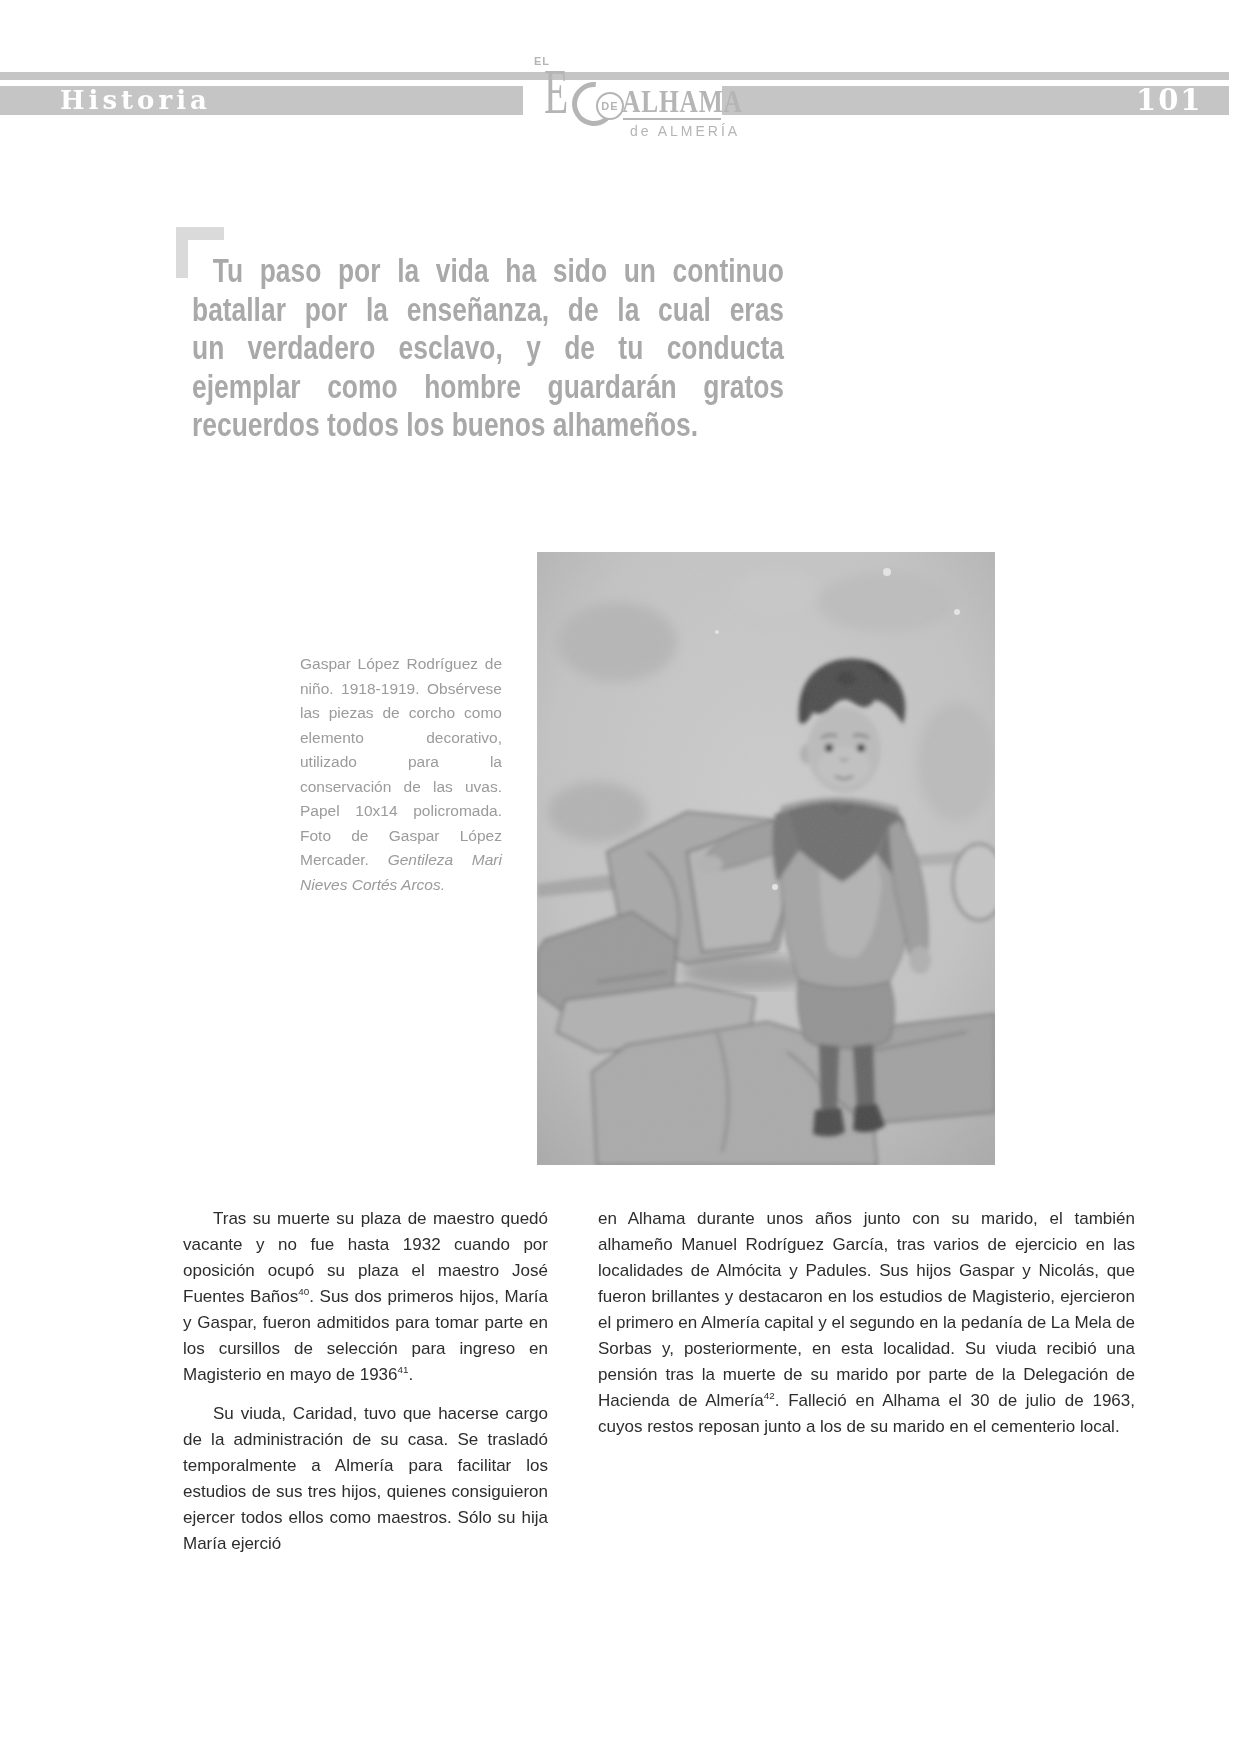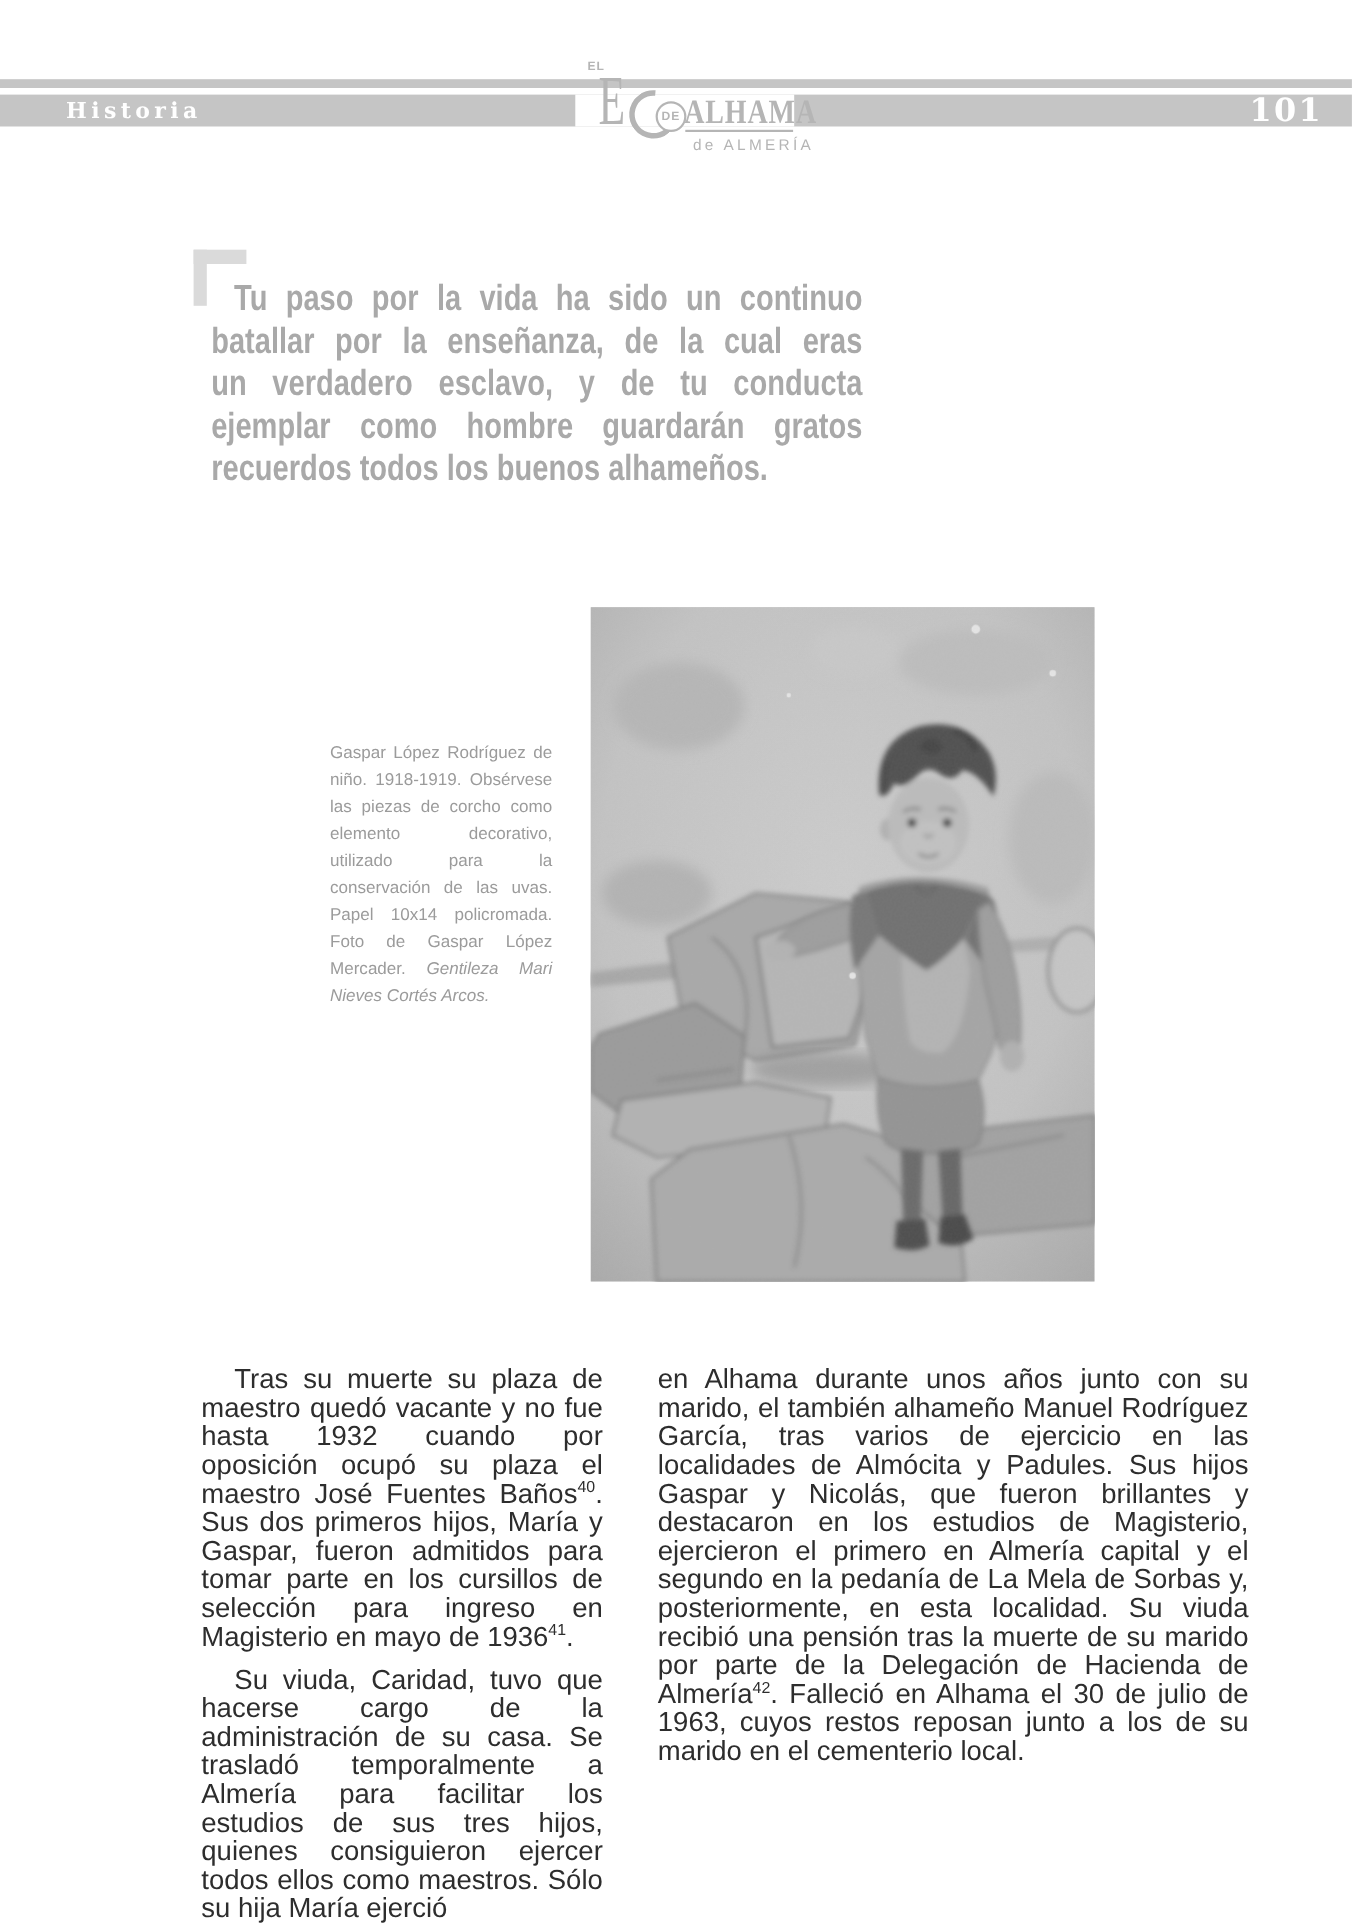--- a/index.html
+++ b/index.html
@@ -4,21 +4,21 @@
 <style>
   html,body{margin:0;padding:0;background:#fff;}
   #page{position:relative;width:1239px;height:1754px;background:#fff;overflow:hidden;
         font-family:"Liberation Sans",sans-serif;}
 
   
   .thin-bar{position:absolute;left:0;top:72px;width:1229px;height:8px;background:var(--bar_gray);}
   .main-bar{position:absolute;left:0;top:86px;width:1229px;height:29px;background:var(--bar_gray);}
   .bar-gap-main{position:absolute;left:523px;top:86px;width:199px;height:29px;background:#fff;}
   .section-title{position:absolute;left:60px;top:86px;height:29px;line-height:29px;
-      font-family:"DejaVu Serif",serif;font-weight:700;font-size:20px;letter-spacing:4px;color:#fff;}
+      font-family:"DejaVu Serif",serif;font-weight:700;font-size:26px;letter-spacing:4px;color:#fff;}
   .page-number{position:absolute;left:1136px;top:85px;height:30px;line-height:30px;
       font-family:"DejaVu Serif",serif;font-weight:700;font-size:29px;letter-spacing:2px;color:#fff;}
 
   
   .logo{position:absolute;left:520px;top:52px;width:210px;height:80px;color:var(--logo_gray);}
   .logo-el{position:absolute;left:8px;top:3px;font-size:11px;font-weight:700;letter-spacing:1px;
       background:#fff;padding:0 6px;text-align:center;}
   .logo-e{position:absolute;left:24px;top:8px;font-family:"Liberation Serif",serif;font-size:64px;
       line-height:1;transform:scaleX(0.62);transform-origin:left top;}
   .logo-c{position:absolute;left:52px;top:30px;width:34px;height:34px;border:5px solid var(--logo_gray);
@@ -37,27 +37,27 @@
       border-top:13px solid var(--mark_gray);border-left:12px solid var(--mark_gray);}
   .quote{position:absolute;left:192px;top:252px;width:592px;}
   .quote-text{width:740px;transform:scaleX(0.8);transform-origin:left top;
       font-weight:700;font-size:33px;line-height:38.5px;color:var(--quote_gray);letter-spacing:0;}
   .quote-line{text-align:justify;text-align-last:justify;white-space:normal;}
   .quote-line:first-child{text-indent:26px;}
   .quote-line:last-child{text-align-last:left;}
 
   
   .caption{position:absolute;left:300px;top:652px;width:202px;font-size:15.5px;line-height:24.5px;
-      color:var(--caption_gray);text-align:justify;margin-top:21px;}
+      color:var(--caption_gray);text-align:justify;}
   .caption i{font-style:italic;}
   .photo{position:absolute;left:537px;top:552px;width:458px;height:613px;background:#c4c4c4;}
   .photo svg{display:block;}
 
   
-  .col{position:absolute;top:1241px;font-size:25px;line-height:26px;color:var(--text_color);
+  .col{position:absolute;top:1206px;font-size:17px;line-height:26px;color:var(--text_color);
       text-align:justify;}
   .col-left{left:183px;width:365px;}
   .col-right{left:598px;width:537px;}
   .para + .para{margin-top:13px;}
   .col-left .para{text-indent:30px;}
   .col-right .para{text-indent:0;}
   sup{font-size:0.58em;line-height:0;vertical-align:super;}
 </style>
 </head>
 <body>

